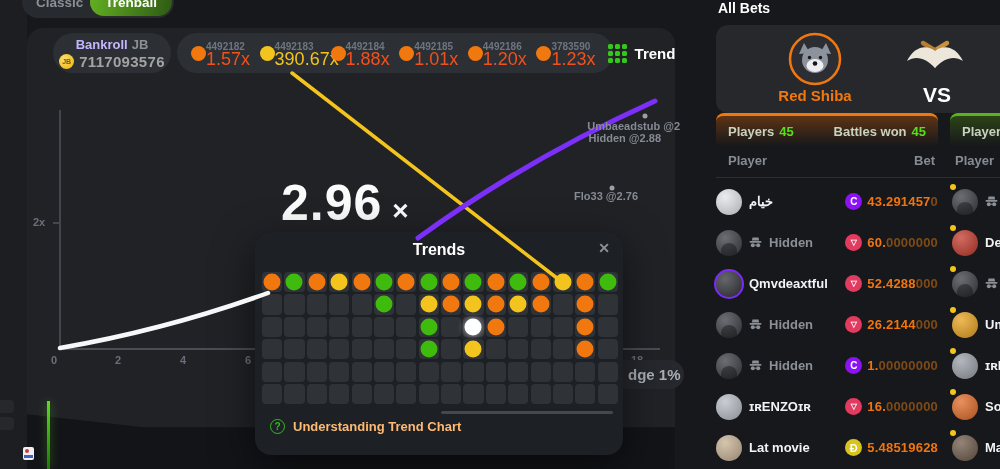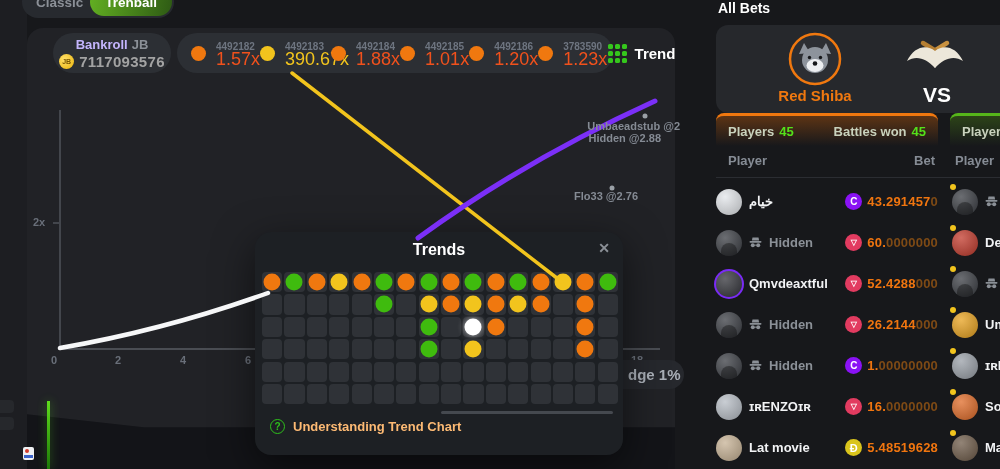--- a/index.html
+++ b/index.html
@@ -29,21 +29,21 @@
   .pill{position:absolute;background:#2c2f34;border-radius:20px;height:40px;top:5px;}
   .bankroll-pill{left:26px;width:118px;cursor:pointer;}
   .bk-line1{margin-top:5px;text-align:center;font-size:13px;font-weight:700;line-height:14px;}
   .bk-name{color:#c4b5fd}.bk-tag{color:#8b9097;margin-left:4px}
   .bk-line2{display:flex;align-items:center;justify-content:center;gap:5px;margin-top:1px;}
   .jb-coin{width:15px;height:15px;border-radius:50%;background:radial-gradient(circle at 35% 35%,#ffe06a,#eab308);
            color:#7a5800;font-size:7px;font-weight:700;display:flex;align-items:center;justify-content:center;}
   .bk-amount{color:#a3a3a3;font-size:15px;font-weight:700;letter-spacing:.3px;}
 
   .history-pill{left:150px;width:436px;display:flex;align-items:center;padding:0 8px 0 14px;}
-  .hist-item{display:flex;align-items:center;gap:10px;width:71px;cursor:pointer;}
+  .hist-item{display:flex;align-items:center;gap:0;width:71px;cursor:pointer;}
   .dot{width:15px;height:15px;border-radius:50%;flex:0 0 auto;}
   .dot-orange{background:#f0780f}.dot-yellow{background:#f2c41d}
   .hist-round{font-size:10px;color:#6e7580;font-weight:700;line-height:11px;}
   .hist-mult{font-size:18px;font-weight:400;line-height:14px;}
   .m-orange{color:#f1511c}.m-yellow{color:#f2c41d}
 
   .trends-btn{position:absolute;left:581px;top:16px;display:flex;align-items:center;gap:8px;cursor:pointer;}
   .grid-icon{display:grid;grid-template-columns:repeat(3,5px);grid-auto-rows:5px;gap:1.8px;}
   .grid-icon i{background:#35c71c;border-radius:1.6px;}
   .trends-label{color:#fff;font-size:15px;font-weight:700;}
@@ -226,20 +226,24 @@
         <span class="x-tick" style="left: 91px;">2</span>
         <span class="x-tick" style="left: 156px;">4</span>
         <span class="x-tick" style="left: 221px;">6</span>
         <span class="x-tick" style="left: 610px;">18</span>
       </div>
     <div class="band"></div>
   </div>
 
   <div class="green-line"></div>
 
+  <div class="big-mult">
+    <span class="big-num">2.96</span>
+    <span class="big-x">×</span>
+  </div>
 
   <div class="edge-pill">dge 1%</div>
 
   <div class="modal">
     <div class="modal-title">Trends</div>
     <div class="modal-close">✕</div>
     <div class="trend-grid" id="trendGrid">
         <div class="cell">
           <span class="gdot gdot-o"></span>
         </div>

